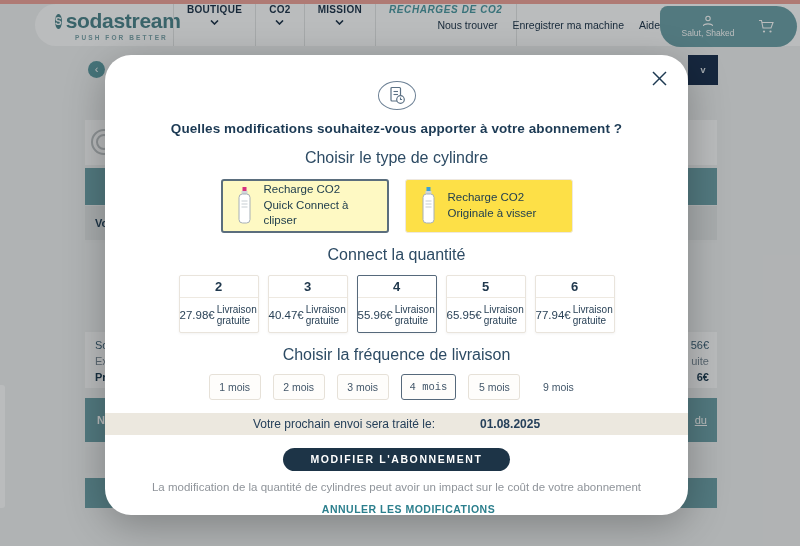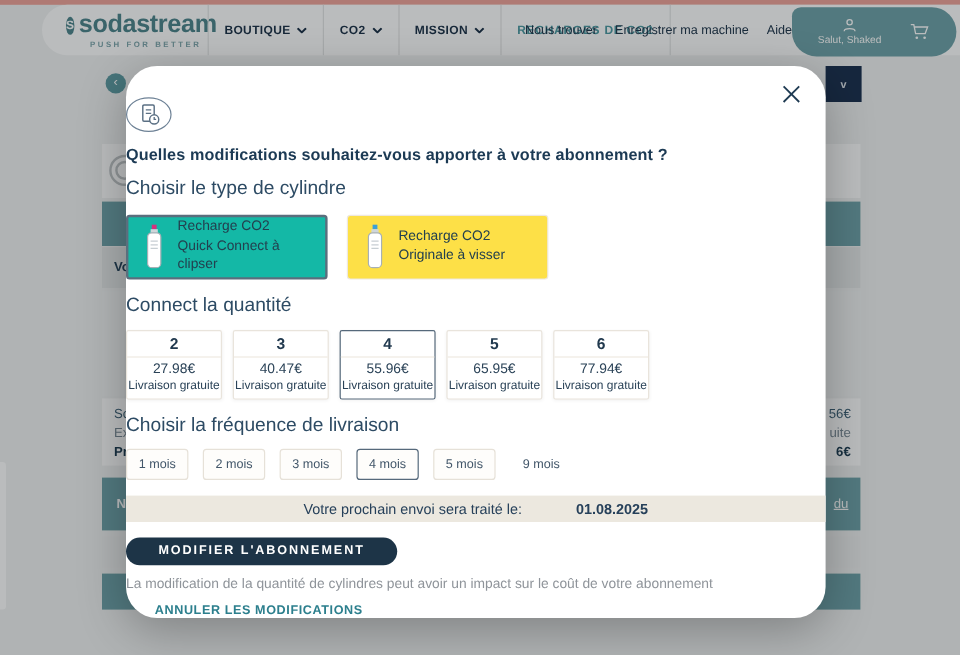--- a/index.html
+++ b/index.html
@@ -11,23 +11,23 @@
   .header-pill { position:absolute; top:4px; left:35px; right:0; height:42px; background:#ffffff;
                  border-radius:21px 0 0 21px; display:flex; align-items:center; }
   .logo { display:flex; flex-direction:column; margin-left:20px; width:118px; flex:0 0 auto; }
   .logo-row { display:flex; align-items:center; gap:4px; }
   .logo-circle { width:15px; height:15px; border-radius:50%; background:#4f868d; color:#fff;
                  font-size:10px; font-weight:bold; display:flex; align-items:center; justify-content:center; }
   .logo-text { font-size:21px; font-weight:bold; color:#4e858c; letter-spacing:-0.3px; }
   .logo-tagline { font-size:6.5px; letter-spacing:2.1px; color:#7fa7ad; font-weight:bold; margin-left:20px; margin-top:1px; }
   .nav { display:flex; height:100%; }
   .nav-item { display:flex; align-items:center; gap:5px; padding:0 13px; border-left:1px solid #e4e5e5;
-              font-size:10px; font-weight:bold; color:#1e3349; letter-spacing:0.3px; cursor:pointer; }
+              font-size:10px; font-weight:bold; color:#1e3349; letter-spacing:0.3px; cursor:pointer;flex-direction:column; }
   .nav-item:last-child { border-right:1px solid #e4e5e5; }
-  .nav-item.highlight { color:#4e9aa3; letter-spacing:0.6px; }
+  .nav-item.highlight { color:#4e9aa3; letter-spacing:0.6px;font-style:italic; }
   .util-links { position:absolute; right:140px; top:0; height:42px; display:flex; align-items:center;
                 gap:15px; font-size:10.5px; color:#22384d; }
   .util-link { cursor:pointer; white-space:nowrap; }
   .account-box { position:absolute; top:2px; right:3px; width:137px; height:41px; background:#6fa3a9;
                  border-radius:8px 22px 22px 22px; display:flex; align-items:center; justify-content:center;
                  gap:24px; color:#fff; cursor:pointer; }
   .acct-user { display:flex; flex-direction:column; align-items:center; gap:1px; }
   .acct-name { font-size:8.5px; }
 
   .bg-band { position:absolute; left:85px; width:632px; }
@@ -51,48 +51,48 @@
   .back-btn { position:absolute; left:88px; top:61px; width:17px; height:17px; border-radius:50%; background:#5f9ca3;
               color:#fff; display:flex; align-items:center; justify-content:center; font-size:11px; line-height:1; cursor:pointer; }
   .bg-dropdown { position:absolute; left:688px; top:55px; width:30px; height:30px; background:#1c3150; color:#dfe5ea;
                  display:flex; align-items:center; justify-content:center; font-size:9px; font-weight:bold; cursor:pointer; }
 
   
   .overlay { position:absolute; inset:0; background:rgba(8,14,18,0.28); z-index:10; }
 
   
   .modal { position:absolute; left:105px; top:55px; width:583px; height:460px; background:#fff; border-radius:26px;
-           z-index:20; box-shadow:0 10px 40px rgba(0,0,0,0.28); display:flex; flex-direction:column; align-items:flex-start; }
+           z-index:20; box-shadow:0 10px 40px rgba(0,0,0,0.28); display:flex; flex-direction:column; align-items:center; }
   .close-btn { position:absolute; top:12px; right:18px; width:22px; height:22px; background:none; border:none;
                cursor:pointer; display:flex; align-items:center; justify-content:center; }
   .sub-icon { margin-top:26px; width:38px; height:38px; border:1.6px solid #6e8296; border-radius:50%;
               display:flex; align-items:center; justify-content:center; }
   .modal-title { margin-top:11px; font-size:13.5px; font-weight:bold; color:#1c3a54; white-space:nowrap; letter-spacing:0.1px; }
   .section-label { margin-top:13px; font-size:16px; color:#2d4b64; }
 
   .cyl-row { display:flex; gap:16px; margin-top:12px; }
   .cyl-card { width:168px; height:54px; display:flex; align-items:center; justify-content:center; gap:13px;
               background:#fde047; border:1px solid #eee8de; border-radius:3px; cursor:pointer; }
-  .cyl-card.selected { background:#14b8a6; border:2px solid #5b6e7d; }
+  .cyl-card.selected { background:#fef9c3; border:2px solid #5b6e7d; }
   .cyl-label { font-size:11.5px; color:#23404f; line-height:1.35; max-width:108px; }
 
   .qty-row { display:flex; gap:9px; margin-top:11px; }
   .qty-card { width:80px; height:58px; background:#fff; border:1px solid #e9e4dc; border-radius:2px;
               box-shadow:0 1px 3px rgba(0,0,0,0.05); display:flex; flex-direction:column; cursor:pointer; }
   .qty-card.selected { border:1.6px solid #56697b; }
   .qty-num { height:22px; border-bottom:1px solid #eee9e1; display:flex; align-items:center; justify-content:center;
              font-weight:bold; font-size:13px; color:#21394e; }
-  .qty-body { flex:1; display:flex; flex-direction:column; align-items:center; justify-content:center; gap:2px; }
+  .qty-body { flex:1; display:flex; flex-direction:row; align-items:center; justify-content:center; gap:2px; }
   .qty-price { font-size:11.5px; color:#2a4257; }
   .qty-ship { font-size:10px; color:#2a4257; }
 
   .freq-row { display:flex; gap:12px; margin-top:10px; align-items:center; }
   .freq-pill { min-width:52px; height:26px; padding:0 8px; display:flex; align-items:center; justify-content:center;
                background:#fefdfb; border:1px solid #e6e1d8; border-radius:3px; font-size:10.5px; color:#43576a; cursor:pointer; }
-  .freq-pill.selected { border:1.6px solid #56697b; }
+  .freq-pill.selected { border:1.6px solid #56697b;font-family:Liberation Mono, monospace; }
   .freq-pill.no-box { border:none; background:transparent; }
 
   .shipment-bar { width:100%; height:30px; margin-top:13px; background:#ece8df; display:flex; align-items:center;
                   justify-content:center; gap:4px; font-size:12px; color:#26405a; }
   .shipment-date { font-weight:bold;padding-left:41px; }
   .submit-btn { margin-top:13px; height:31px; padding:0 27px; background:#1d3447; color:#fff; border:none;
                 border-radius:17px; font-size:10.5px; font-weight:bold; letter-spacing:1.6px;
                 font-family:inherit; cursor:pointer; }
   .note { margin-top:10px; font-size:11.5px; color:#8f949a; white-space:nowrap; }
   .cancel-link { margin-top:10px; font-size:10.5px; font-weight:bold; color:#2c7f8d; letter-spacing:0.5px; cursor:pointer;margin-left:24px; }

